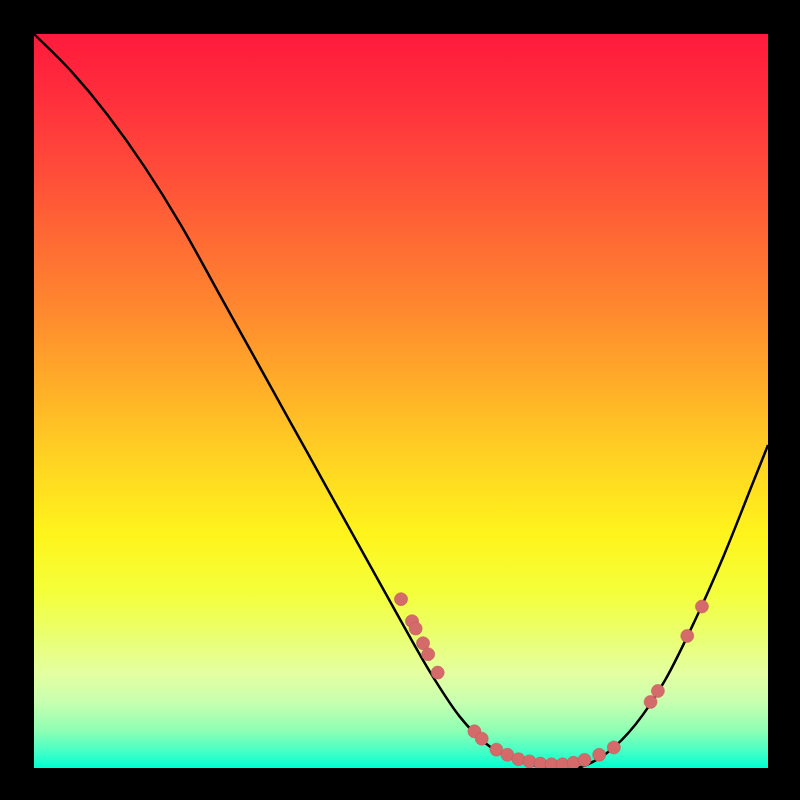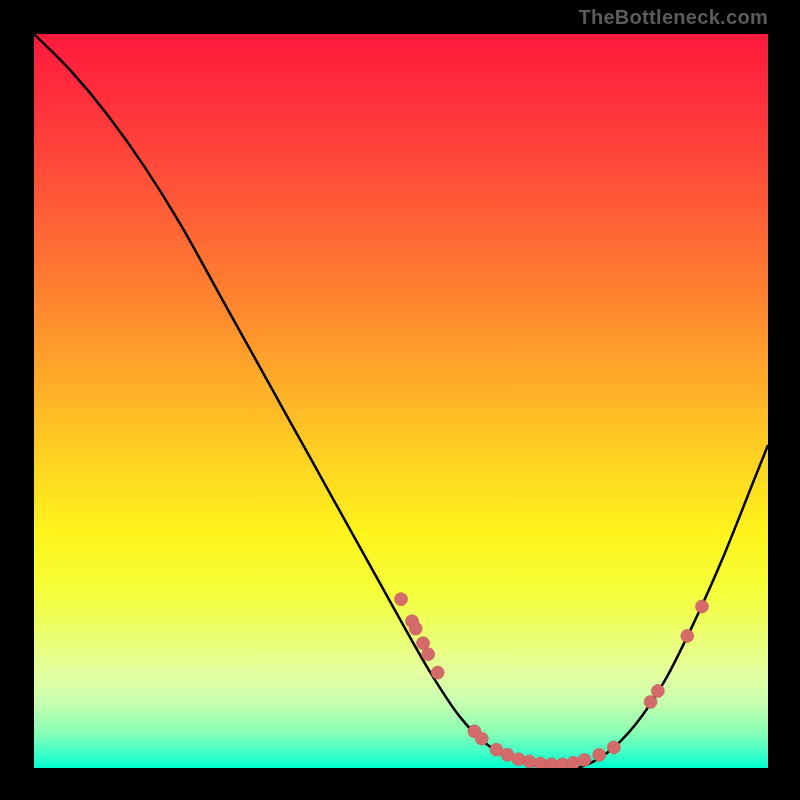--- a/index.html
+++ b/index.html
@@ -60,21 +60,20 @@
     font-weight: 600;
     letter-spacing: 0.3px;
     user-select: none;
   }
 </style>
 </head>
 <body>
 
 <div class="stage">
 
-  <div class="watermark">TheBottleneck.com</div>
 
   <div class="plot-area">
     <div class="gradient"></div>
 
     <svg class="curve-layer" viewBox="0 0 734 734" preserveAspectRatio="none">
       <path id="curve-path" d="M 0.00 0.00 C 6.12 6.12, 24.47 23.24, 36.70 36.70 C 48.93 50.16, 61.17 64.84, 73.40 80.74 C 85.63 96.64, 97.87 113.77, 110.10 132.12 C 122.33 150.47, 134.57 170.04, 146.80 190.84 C 159.03 211.64, 171.27 234.88, 183.50 256.90 C 195.73 278.92, 207.97 300.94, 220.20 322.96 C 232.43 344.98, 244.67 367.00, 256.90 389.02 C 269.13 411.04, 281.37 433.06, 293.60 455.08 C 305.83 477.10, 318.07 499.12, 330.30 521.14 C 342.53 543.16, 355.99 567.63, 367.00 587.20 C 378.01 606.77, 386.57 622.68, 396.36 638.58 C 406.15 654.48, 415.93 670.39, 425.72 682.62 C 435.51 694.85, 445.29 704.64, 455.08 711.98 C 464.87 719.32, 474.65 722.99, 484.44 726.66 C 494.23 730.33, 504.01 732.78, 513.80 734.00 C 523.59 735.22, 533.37 736.45, 543.16 734.00 C 552.95 731.55, 562.73 726.66, 572.52 719.32 C 582.31 711.98, 592.09 702.19, 601.88 689.96 C 611.67 677.73, 621.45 663.05, 631.24 645.92 C 641.03 628.79, 650.81 608.00, 660.60 587.20 C 670.39 566.40, 680.17 544.38, 689.96 521.14 C 699.75 497.90, 711.98 466.09, 719.32 447.74 C 726.66 429.39, 731.55 417.16, 734.00 411.04" fill="none" stroke="#000000" stroke-width="2.5"></path>
     </svg>
 
     <svg class="dots-layer" viewBox="0 0 734 734" preserveAspectRatio="none">
       <g id="dots-group">

